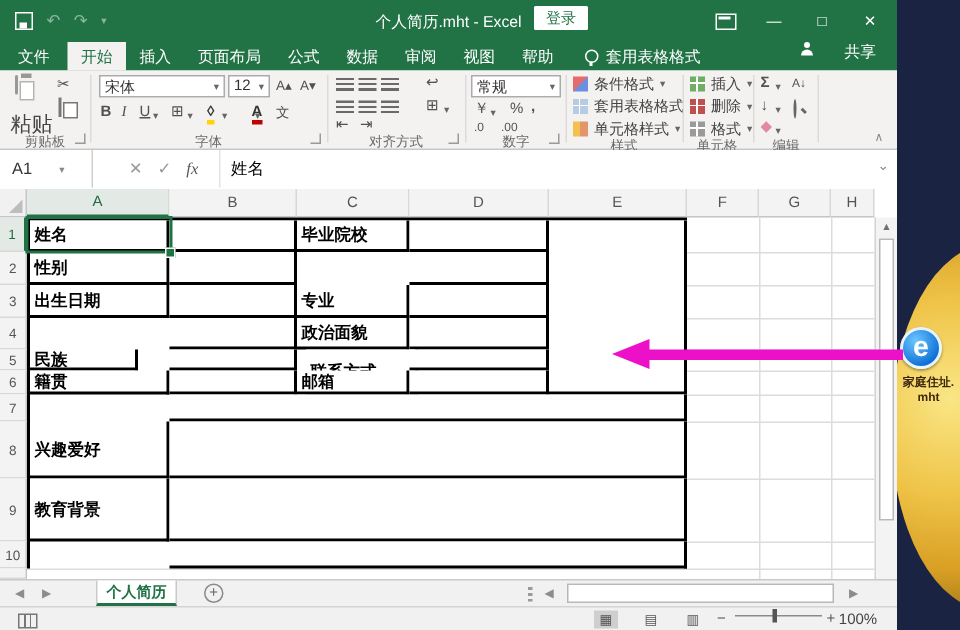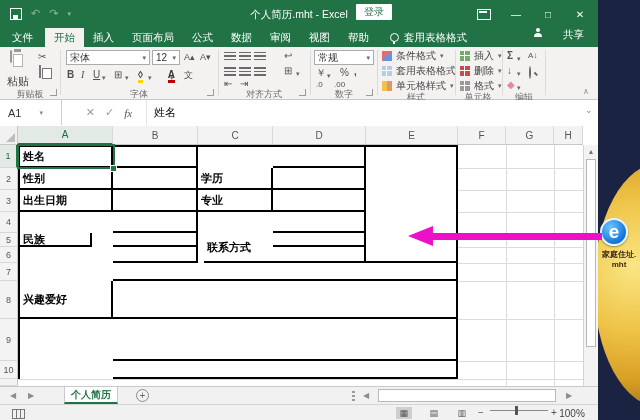--- a/index.html
+++ b/index.html
@@ -160,21 +160,21 @@
     </div>
     <div class="share">
       <span class="i-person"></span>
       <span>共享</span>
     </div>
   </div>
 
   <div class="ribbon">
     
     <div class="abs" style="left:10px;top:4px"><span class="i-paste"></span></div>
-    <div class="abs" style="left:7px;top:27px;font-size:11px;color:#444">粘贴</div>
+    <div class="abs" style="left:7px;top:27px;font-size:14px;color:#444">粘贴</div>
     <span class="icn" style="left:38px;top:5px">✂</span>
     <span class="abs" style="left:39px;top:19px"><span class="i-copy"></span></span>
     <span class="abs" style="left:38px;top:36px"><span class="i-brush"></span></span>
     <div class="glabel" style="left:30px">剪贴板</div>
     <span class="dlg" style="left:50px;top:42px"></span>
     <div class="gsep" style="left:60px"></div>
 
     
     <div class="combo" style="left:66px;top:3px;width:84px;height:15px">
       <span>宋体</span>
@@ -333,43 +333,47 @@
     <div class="gl" style="left:458px;top:137px;width:125px;height:1px"></div>
     <div class="gl" style="left:458px;top:155px;width:125px;height:1px"></div>
     <div class="gl" style="left:458px;top:193px;width:125px;height:1px"></div>
     <div class="gl" style="left:458px;top:235px;width:125px;height:1px"></div>
     <div class="gl" style="left:18px;top:253px;width:565px;height:1px"></div>
 
     <div class="xtable">
 
       <div class="tc" style="left:0;top:0;width:93px;height:21px">姓名</div>
       <div class="tc" style="left:93px;top:0;width:85px;height:21px"></div>
+      <div class="tc" style="left:178px;top:0;width:75px;height:21px">毕业院校</div>
       <div class="tc" style="left:253px;top:0;width:93px;height:21px"></div>
       <div class="tc" style="left:0;top:21px;width:93px;height:22px">性别</div>
       <div class="tc" style="left:93px;top:21px;width:85px;height:22px"></div>
-      <div class="tc" style="left:178px;top:21px;width:75px;height:22px">学历</div>
       <div class="tc" style="left:253px;top:21px;width:93px;height:22px"></div>
       <div class="tc" style="left:0;top:43px;width:93px;height:22px">出生日期</div>
       <div class="tc" style="left:93px;top:43px;width:85px;height:22px"></div>
       <div class="tc" style="left:178px;top:43px;width:75px;height:22px">专业</div>
       <div class="tc" style="left:253px;top:43px;width:93px;height:22px"></div>
       <div class="tc" style="left:93px;top:65px;width:85px;height:21px"></div>
+      <div class="tc" style="left:178px;top:65px;width:75px;height:21px">政治面貌</div>
       <div class="tc" style="left:253px;top:65px;width:93px;height:21px"></div>
       <div class="tc" style="left:0;top:86px;width:72px;height:14px">民族</div>
       <div class="tc" style="left:93px;top:86px;width:85px;height:14px"></div>
       <div class="tc" style="left:184px;top:86px;width:75px;height:30px">联系方式</div>
       <div class="tc" style="left:253px;top:86px;width:93px;height:14px"></div>
+      <div class="tc" style="left:0;top:100px;width:93px;height:16px">籍贯</div>
       <div class="tc" style="left:93px;top:100px;width:85px;height:16px"></div>
+      <div class="tc" style="left:178px;top:100px;width:75px;height:16px">邮箱</div>
       <div class="tc" style="left:253px;top:100px;width:93px;height:16px"></div>
 
       <div class="tc" style="left:346px;top:0;width:92px;height:116px"></div>
 
       <div class="tc" style="left:93px;top:116px;width:345px;height:18px"></div>
       <div class="tc" style="left:0;top:134px;width:93px;height:38px">兴趣爱好</div>
       <div class="tc" style="left:93px;top:134px;width:345px;height:38px"></div>
+      <div class="tc" style="left:0;top:172px;width:93px;height:42px">教育背景</div>
       <div class="tc" style="left:93px;top:172px;width:345px;height:42px"></div>
       <div class="tc" style="left:93px;top:214px;width:345px;height:18px"></div>
     </div>
 
     <div class="selbox"></div>
     <div class="fhandle"></div>
 
     <div class="vsb">
       <div class="up">▲</div>
       <div class="thumb"></div>

